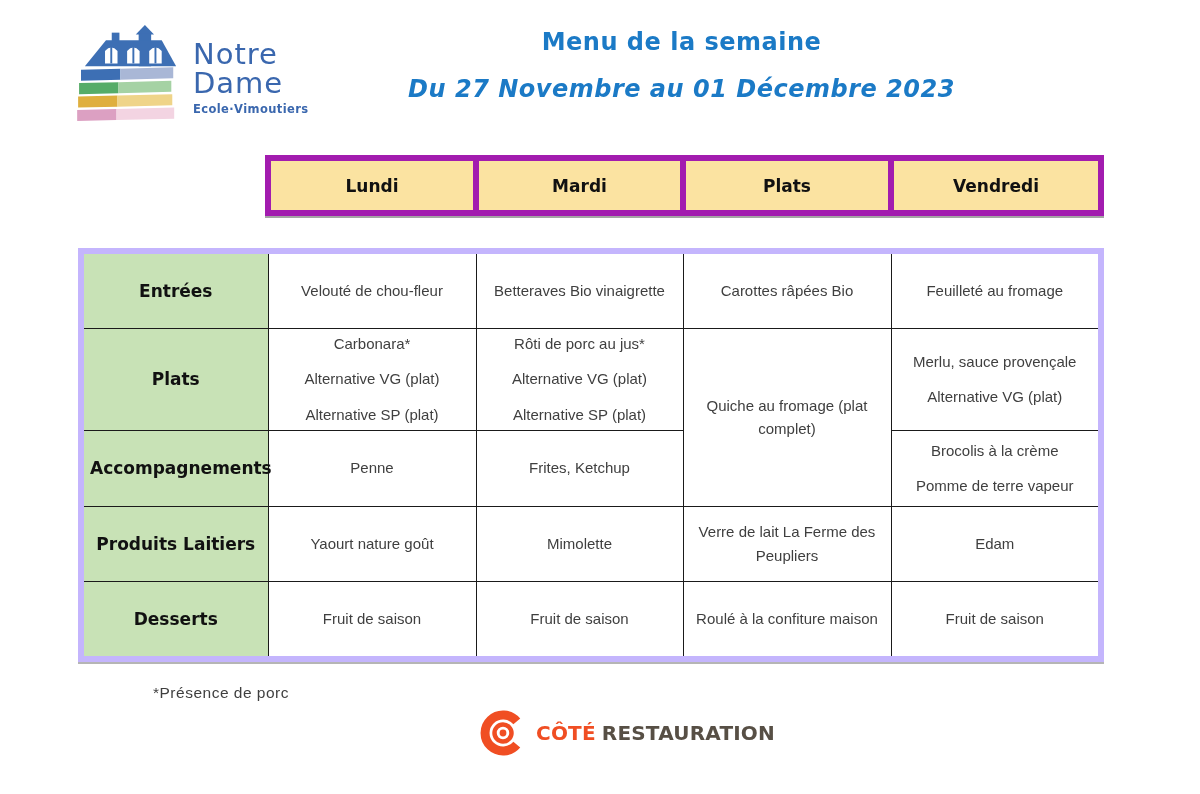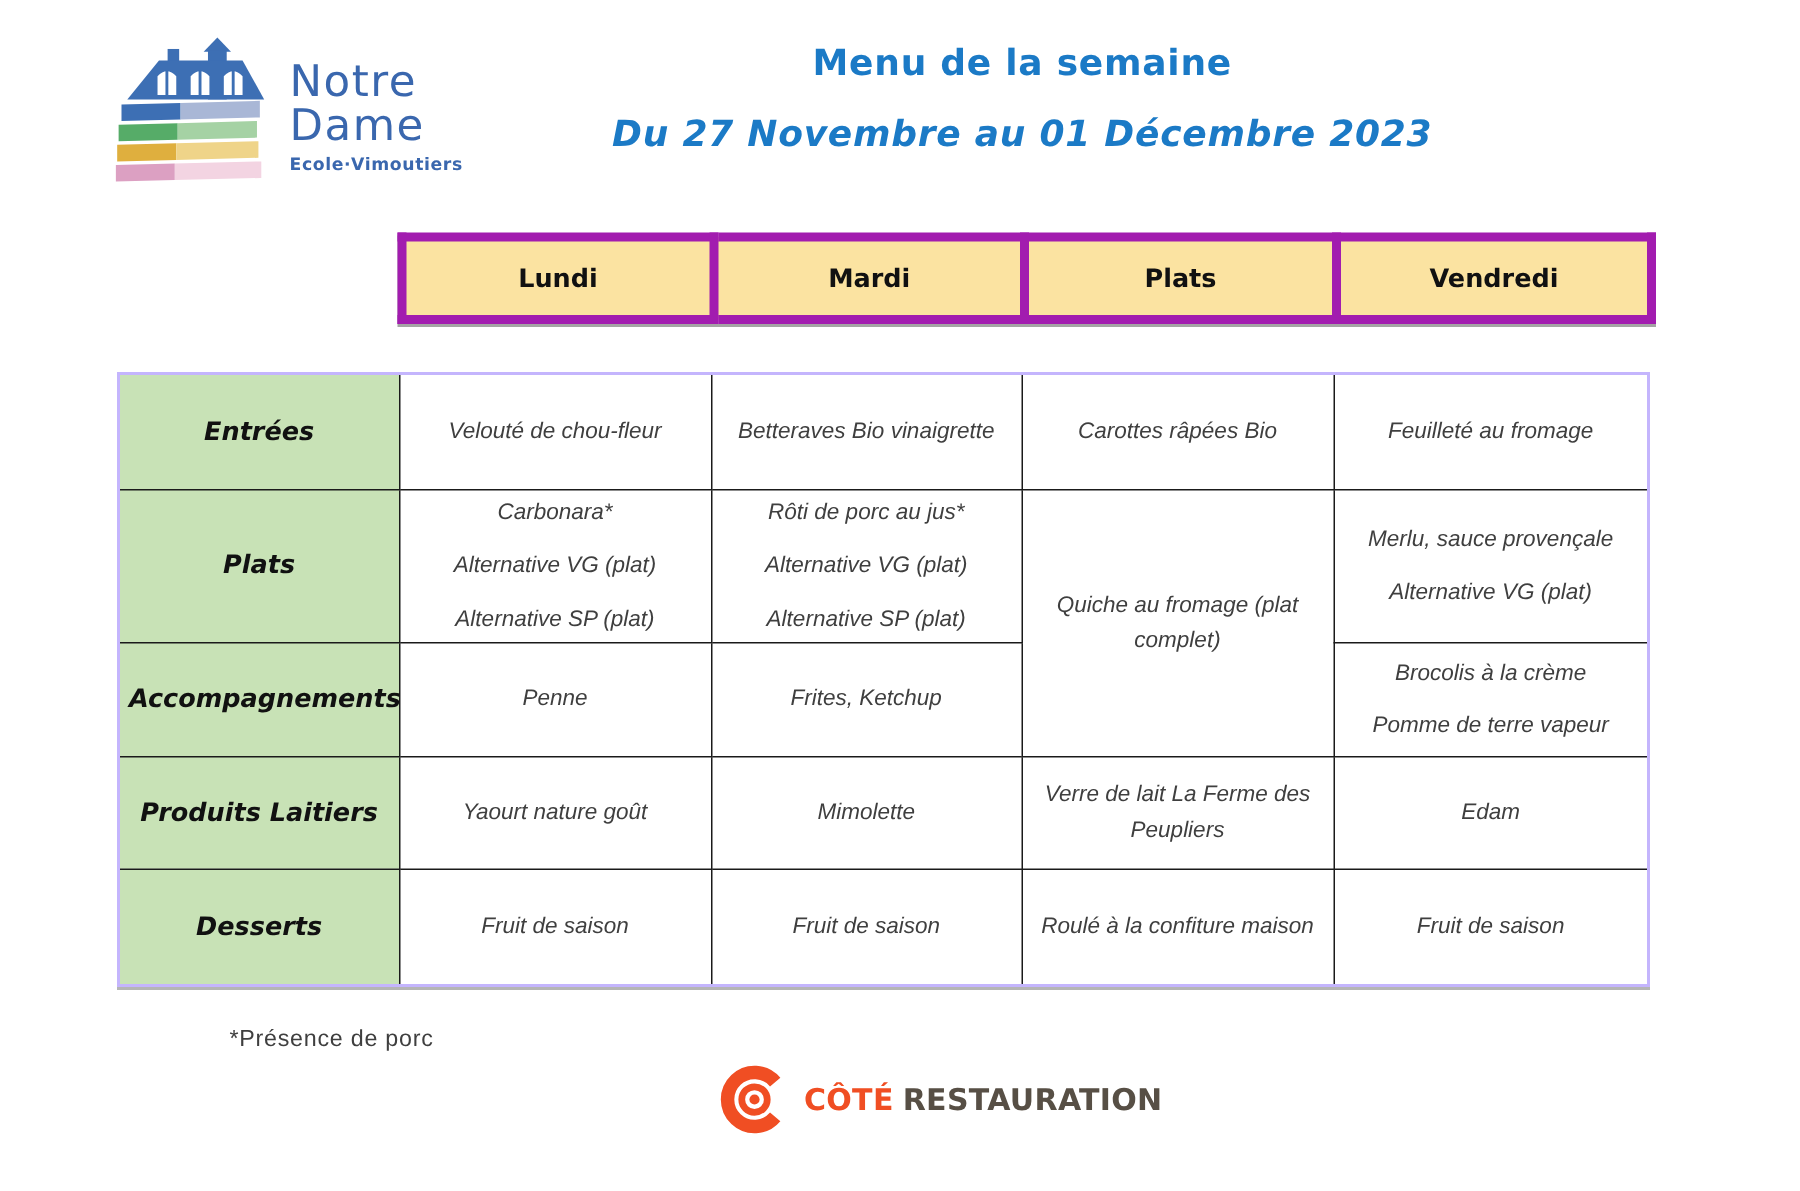--- a/index.html
+++ b/index.html
@@ -75,21 +75,21 @@
     left: 78px;
     top: 248px;
     width: 1020px;
     box-shadow: 0 2px 0 rgba(90,90,90,0.45);
   }
   .menu-table th, .menu-table td {
     border: 1px solid #1a1a1a;
     vertical-align: middle;
     text-align: center;
   }
-  .menu-table { border: 2px solid #c4b5fd; font-style: italic; }
+  .menu-table { border: 6px solid #c4b5fd; }
   .menu-table th.cat {
     background: var(--category-green, #C8E2B6);
     font-size: 17px;
     font-weight: bold;
     color: #111;
     font-family: "DejaVu Sans", sans-serif;
     padding: 2px 6px;
   }
   .menu-table td {
     background: #ffffff;

